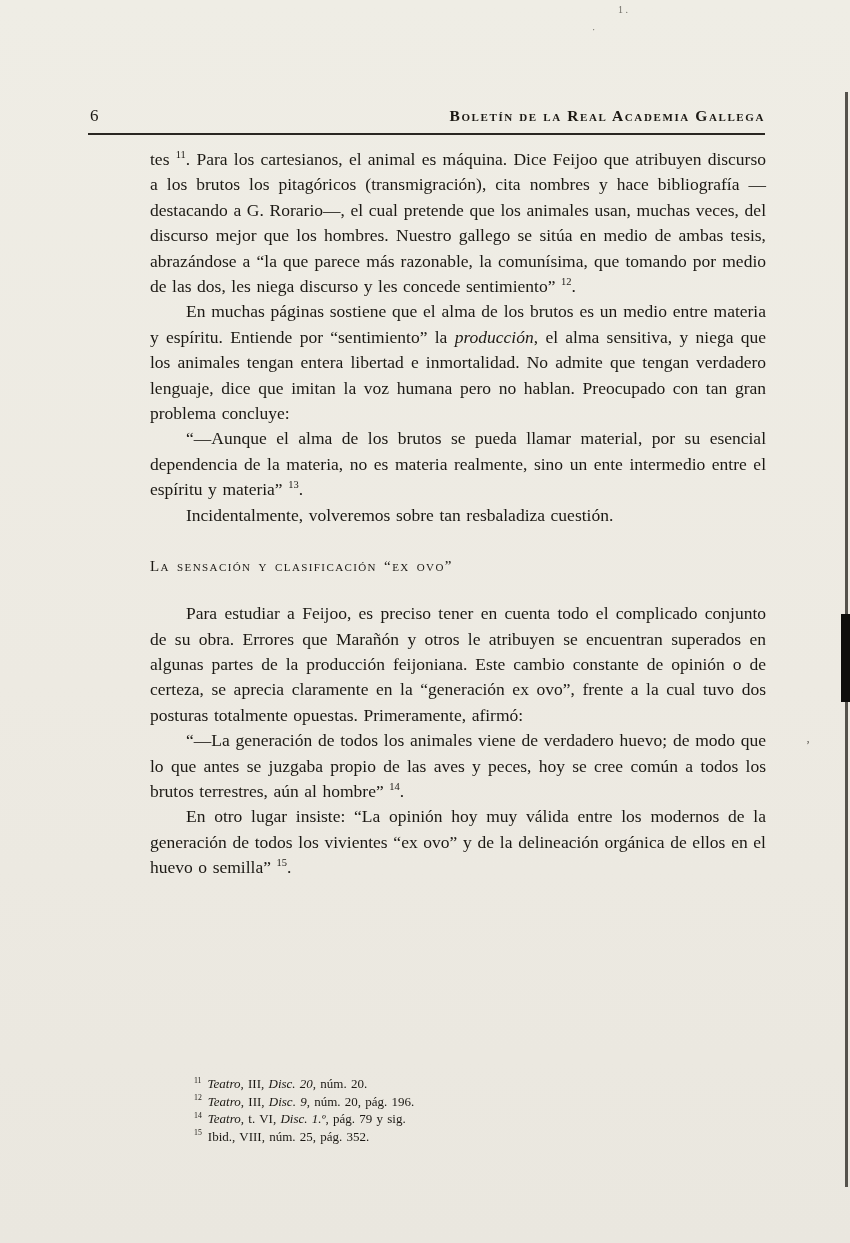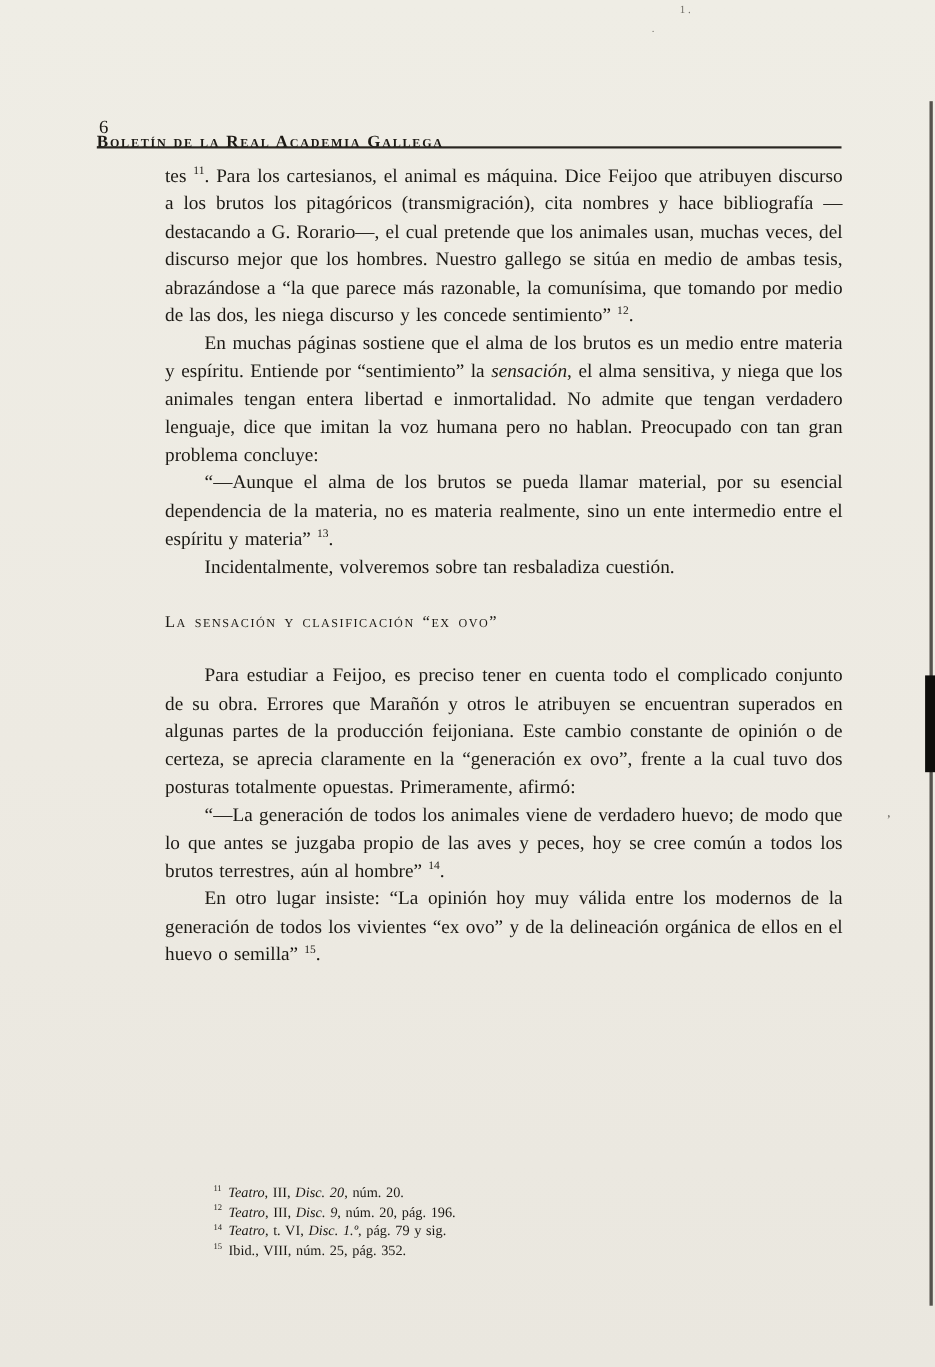--- a/index.html
+++ b/index.html
@@ -17,22 +17,22 @@
   }
   .header-row {
     position: absolute;
     top: 106px; left: 88px; width: 677px; height: 24px;
   }
   .page-number {
     position: absolute; left: 2px; top: 0;
     font-size: 17px; letter-spacing: 0.5px;
   }
   .journal-title {
-    position: absolute; left: 0; right: 0; top: 15px;
-    text-align: left;
+    position: absolute; left: 0; right: 0; top: 1px;
+    text-align: right;
     font-variant: small-caps;
     font-weight: bold;
     font-size: 15.5px;
     letter-spacing: 1.6px;
   }
   .header-rule {
     position: absolute;
     top: 133px; left: 88px; width: 677px; height: 2px;
     background: #2a2722;
     border: none; margin: 0;
@@ -100,21 +100,21 @@
   <div class="header-row">
     <span class="page-number">6</span>
     <span class="journal-title">Boletín de la Real Academia Gallega</span>
   </div>
 
   <div class="header-rule"></div>
 
   <div class="content">
     <div>
         <p class="para">tes <sup>11</sup>. Para los cartesianos, el animal es máquina. Dice Feijoo que atribuyen discurso a los brutos los pitagóricos (transmigración), cita nombres y hace bibliografía —destacando a G. Rorario—, el cual pretende que los animales usan, muchas veces, del discurso mejor que los hombres. Nuestro gallego se sitúa en medio de ambas tesis, abrazándose a “la que parece más razonable, la comunísima, que tomando por medio de las dos, les niega discurso y les concede sentimiento” <sup>12</sup>.</p>
-        <p class="para indent">En muchas páginas sostiene que el alma de los brutos es un medio entre materia y espíritu. Entiende por “sentimiento” la <i>sensación</i>, el alma sensitiva, y niega que los animales tengan entera libertad e inmortalidad. No admite que tengan verdadero lenguaje, dice que imitan la voz humana pero no hablan. Preocupado con tan gran problema concluye:</p>
+        <p class="para indent">En muchas páginas sostiene que el alma de los brutos es un medio entre materia y espíritu. Entiende por “sentimiento” la <i>producción</i>, el alma sensitiva, y niega que los animales tengan entera libertad e inmortalidad. No admite que tengan verdadero lenguaje, dice que imitan la voz humana pero no hablan. Preocupado con tan gran problema concluye:</p>
         <p class="para indent">“—Aunque el alma de los brutos se pueda llamar material, por su esencial dependencia de la materia, no es materia realmente, sino un ente intermedio entre el espíritu y materia” <sup>13</sup>.</p>
         <p class="para indent">Incidentalmente, volveremos sobre tan resbaladiza cuestión.</p>
         <div class="section-heading">La sensación y clasificación “ex ovo”</div>
         <p class="para indent">Para estudiar a Feijoo, es preciso tener en cuenta todo el complicado conjunto de su obra. Errores que Marañón y otros le atribuyen se encuentran superados en algunas partes de la producción feijoniana. Este cambio constante de opinión o de certeza, se aprecia claramente en la “generación ex ovo”, frente a la cual tuvo dos posturas totalmente opuestas. Primeramente, afirmó:</p>
         <p class="para indent">“—La generación de todos los animales viene de verdadero huevo; de modo que lo que antes se juzgaba propio de las aves y peces, hoy se cree común a todos los brutos terrestres, aún al hombre” <sup>14</sup>.</p>
         <p class="para indent">En otro lugar insiste: “La opinión hoy muy válida entre los modernos de la generación de todos los vivientes “ex ovo” y de la delineación orgánica de ellos en el huevo o semilla” <sup>15</sup>.</p>
       </div>
     <div class="footnote-block">
         <div class="footnote"><sup class="fn-marker">11</sup><i>Teatro</i>, III, <i>Disc. 20</i>, núm. 20.</div>
         <div class="footnote"><sup class="fn-marker">12</sup><i>Teatro</i>, III, <i>Disc. 9</i>, núm. 20, pág. 196.</div>

